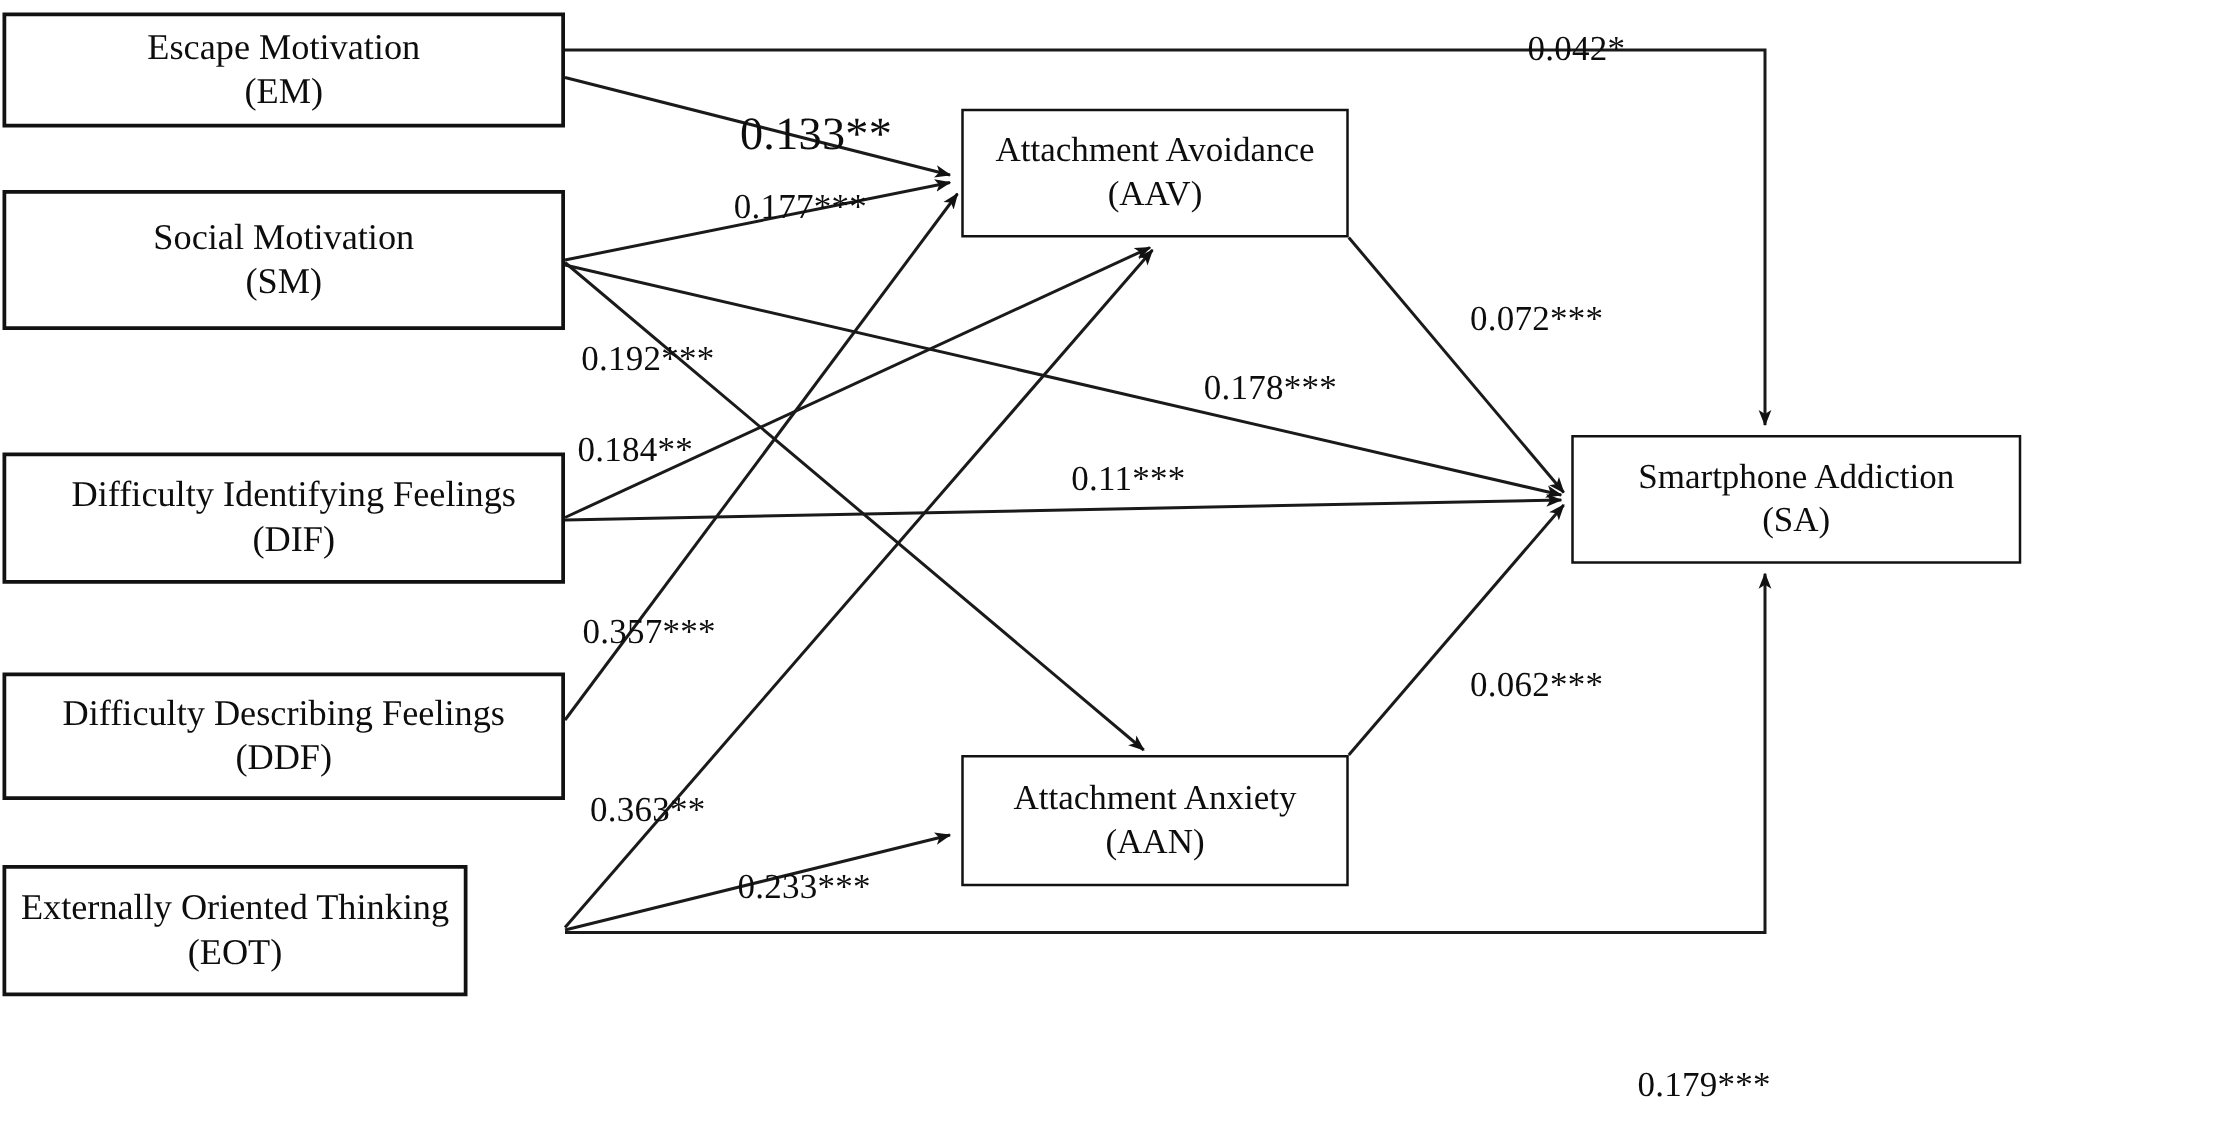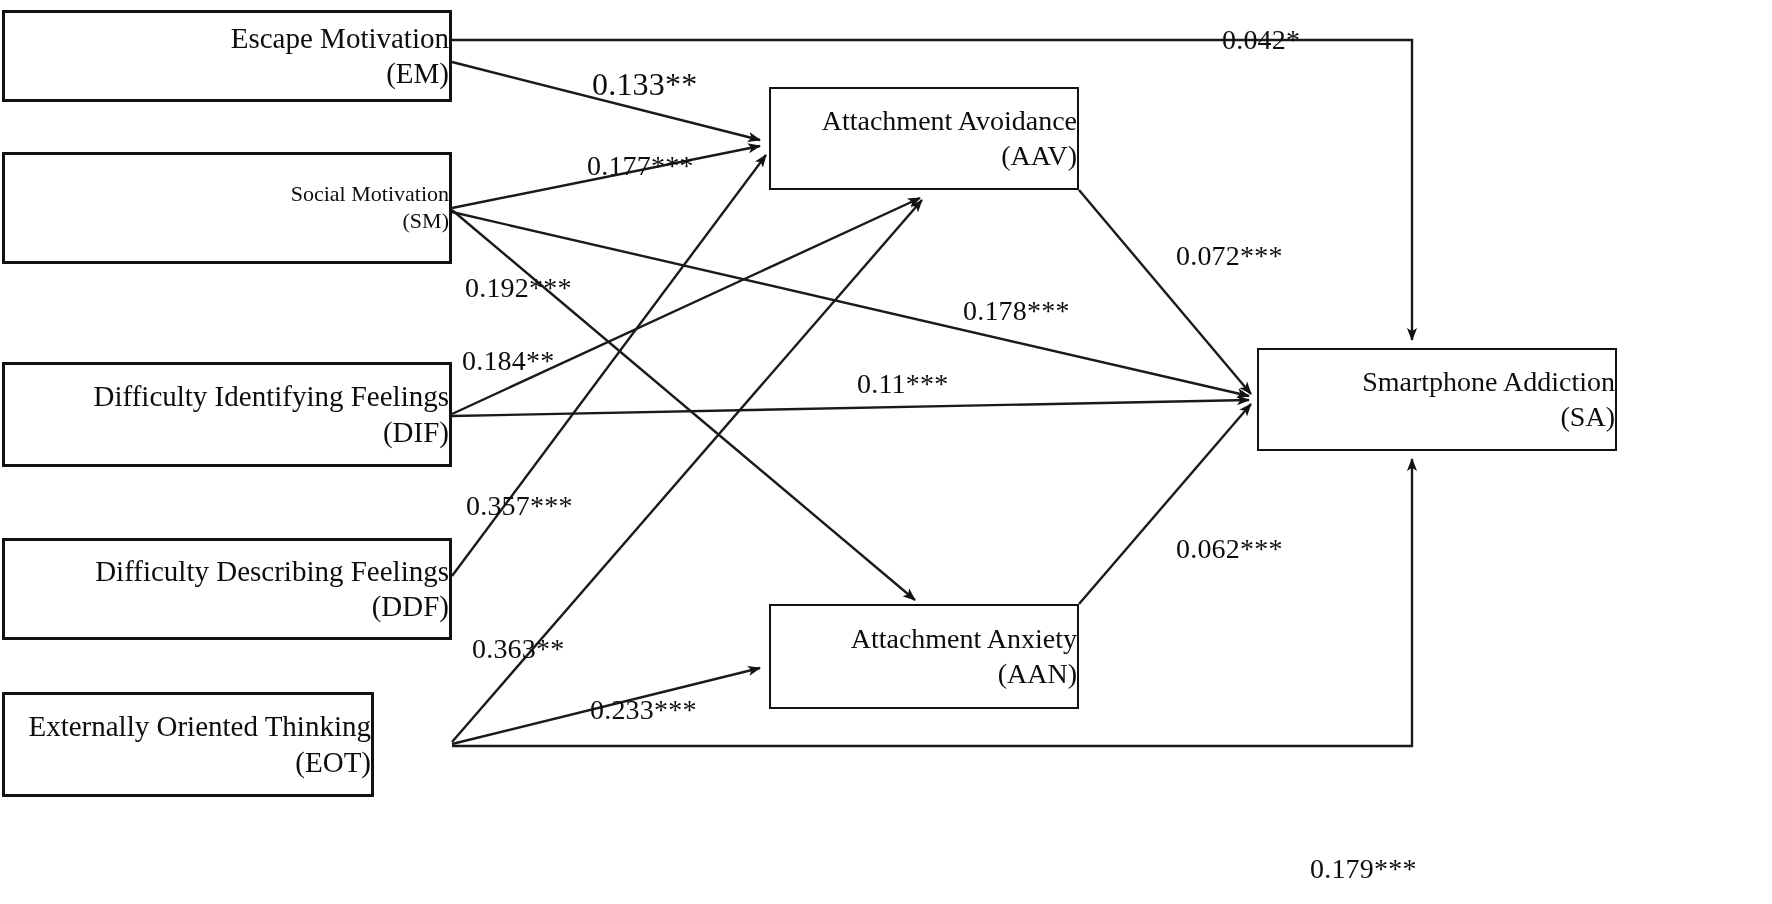--- a/index.html
+++ b/index.html
@@ -7,21 +7,21 @@
   body{font-family:"Liberation Serif","DejaVu Serif",serif;}
   #canvas{position:relative;width:1772px;height:904px;background:#ffffff;overflow:hidden;}
   svg#paths{position:absolute;left:0;top:0;width:1772px;height:904px;}
   .node-box{
     position:absolute;
     border:3px solid #121212;
     background:#ffffff;
     box-sizing:border-box;
     display:flex;
     flex-direction:column;
-    align-items:flex-end;
+    align-items:center;
     justify-content:center;
     text-align:center;
     color:#0d0d0d;
     line-height:1.22;
     z-index:5;
   }
   .node-line{display:block;white-space:nowrap;}
   .coef{
     position:absolute;
     color:#0d0d0d;
@@ -72,21 +72,21 @@
       <path d="M1079,604 L1251,404" marker-end="url(#ah)"></path>
 
     </g>
   </svg>
 
   <div class="node-box" style="left:2px;top:10px;width:450px;height:92px;font-size:29px;">
     <span class="node-line">Escape Motivation</span>
     <span class="node-line">(EM)</span>
   </div>
 
-  <div class="node-box" style="left:2px;top:152px;width:450px;height:112px;font-size:22px;">
+  <div class="node-box" style="left:2px;top:152px;width:450px;height:112px;font-size:29px;">
     <span class="node-line">Social Motivation</span>
     <span class="node-line">(SM)</span>
   </div>
 
   <div class="node-box" style="left:2px;top:362px;width:450px;height:105px;font-size:29px;padding-left:16px;">
     <span class="node-line">Difficulty Identifying Feelings</span>
     <span class="node-line">(DIF)</span>
   </div>
 
   <div class="node-box" style="left:2px;top:538px;width:450px;height:102px;font-size:29px;">
@@ -107,21 +107,21 @@
   <div class="node-box" style="left:769px;top:87px;width:310px;height:103px;font-size:28px;border-width:2px;">
     <span class="node-line">Attachment Avoidance</span>
     <span class="node-line">(AAV)</span>
   </div>
 
   <div class="node-box" style="left:1257px;top:348px;width:360px;height:103px;font-size:28px;border-width:2px;">
     <span class="node-line">Smartphone Addiction</span>
     <span class="node-line">(SA)</span>
   </div>
 
-  <span class="coef" style="left:592px;top:66px;font-size:32px;">0.133**</span>
+  <span class="coef" style="left:592px;top:86px;font-size:37px;">0.133**</span>
   <span class="coef" style="left:1174px;top:24px;font-size:28px;margin-left:48px;">0.042*</span>
   <span class="coef" style="left:587px;top:150px;font-size:28px;">0.177***</span>
   <span class="coef" style="left:465px;top:272px;font-size:28px;">0.192***</span>
   <span class="coef" style="left:462px;top:345px;font-size:28px;">0.184**</span>
   <span class="coef" style="left:963px;top:295px;font-size:28px;">0.178***</span>
   <span class="coef" style="left:857px;top:368px;font-size:28px;">0.11***</span>
   <span class="coef" style="left:466px;top:490px;font-size:28px;">0.357***</span>
   <span class="coef" style="left:472px;top:633px;font-size:28px;">0.363**</span>
   <span class="coef" style="left:590px;top:694px;font-size:28px;">0.233***</span>
   <span class="coef" style="left:1176px;top:240px;font-size:28px;">0.072***</span>

